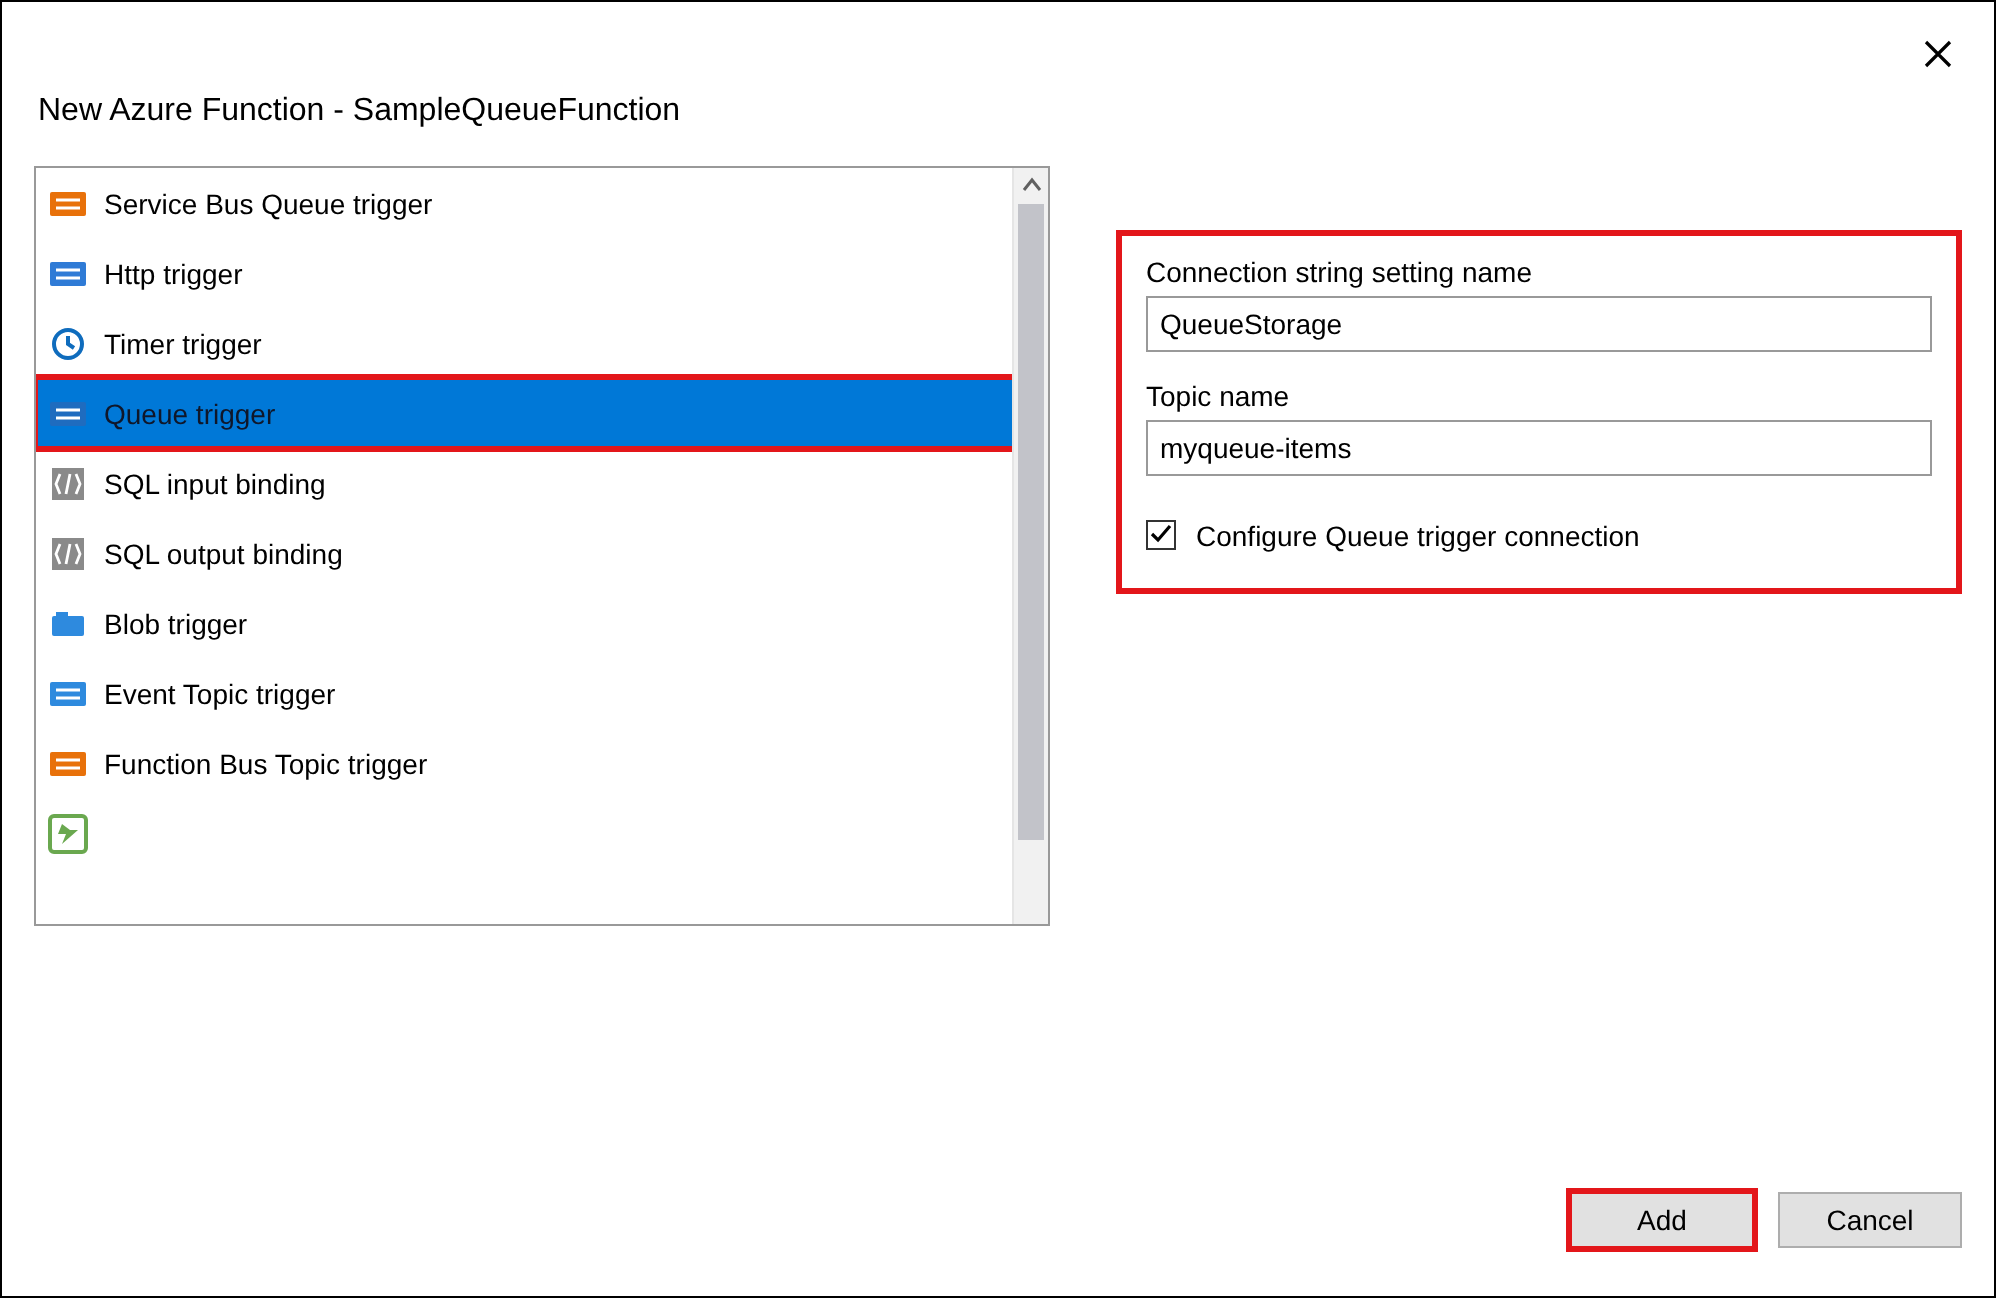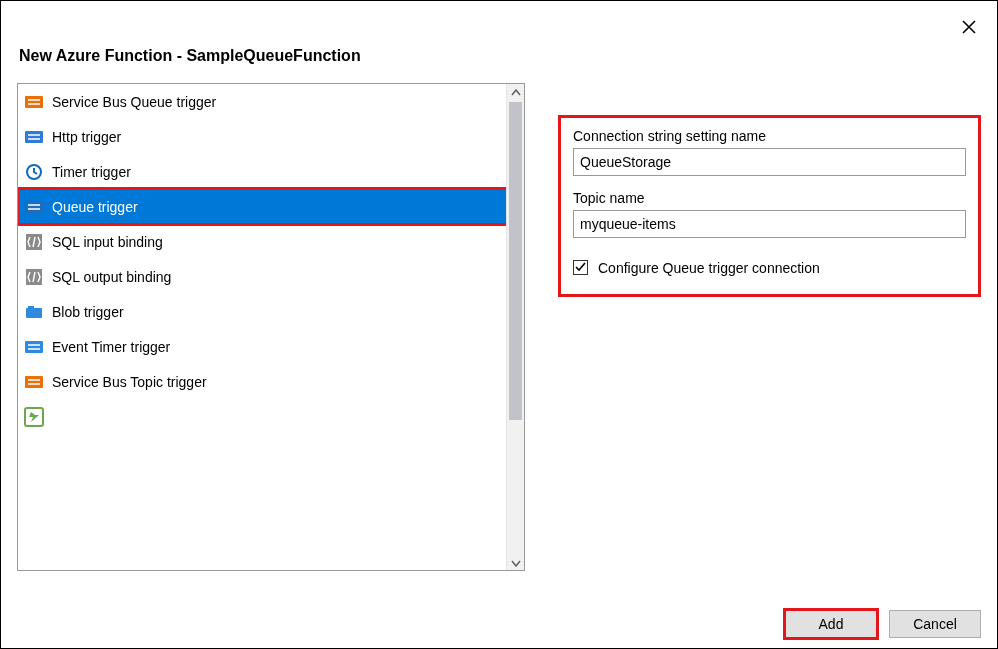--- a/index.html
+++ b/index.html
@@ -1,40 +1,40 @@
 <!DOCTYPE html>
 <html><head>
 <meta charset="utf-8">
 <style>
   * { box-sizing: border-box; }
   html, body { margin:0; padding:0; width:998px; height:649px; font-family:"Segoe UI", Tahoma, sans-serif; font-size:14px; background:#fff; color:#000; }
   .outer { position:relative; width:998px; height:649px; border:1px solid #000; padding:8px; }
   .close-x { position:absolute; top:16px; right:18px; width:20px; height:20px; display:flex; align-items:center; justify-content:center; cursor:default; }
   .close-x svg { width:14px; height:14px; }
-  .title { font-size:16px; font-weight:700; margin:38px 0 18px 10px; }
+  .title { font-size:16px; font-weight:400; margin:38px 0 18px 10px; }
   .cols { display:flex; padding:0 8px; }
   .left { width:508px; }
-  .listbox { border:1px solid #999; height:488px; position:relative; overflow:hidden; }
+  .listbox { border:1px solid #999; height:380px; position:relative; overflow:hidden; }
   .listbox-scroll { position:absolute; top:0; right:0; width:18px; height:100%; background:#f1f1f1; border-left:1px solid #e5e5e5; }
   .sb-arrow { height:18px; display:flex; align-items:center; justify-content:center; }
   .sb-arrow svg { width:10px; height:10px; }
   .sb-track { height:452px; position:relative; }
   .sb-thumb { position:absolute; left:2px; right:2px; top:0; height:318px; background:#c2c3c9; border-radius:0; }
   .row { height:35px; display:flex; align-items:center; padding-left:6px; }
-  .row.selected { background:#0078d7; color:#ffffff; outline:3px solid #e3161a; outline-offset:-1px; }
+  .row.selected { background:#0078d7; color:#0f172a; outline:3px solid #e3161a; outline-offset:-1px; }
   .icon { width:20px; height:20px; margin-right:8px; display:flex; align-items:center; justify-content:center; flex:none; }
   .right { flex:1; margin-left:33px;margin-top:32px; }
   .panel { border:3px solid #e3161a; padding:10px 12px 18px 12px; }
   .field-label { margin-bottom:4px; }
   .field-input { width:100%; border:1px solid #999; height:28px; padding:2px 6px; font-family:inherit; font-size:14px; background:#fff; }
   .field-gap { height:14px; }
   .checkbox-row { display:flex; align-items:flex-start; margin-top:22px; }
   .chk { width:15px; height:15px; border:1px solid #333; display:flex; align-items:center; justify-content:center; margin-right:10px; }
   .chk svg { width:11px; height:11px; }
-  .footer { position:absolute; right:16px; bottom:10px; display:flex; gap:12px; }
+  .footer { position:absolute; right:16px; bottom:24px; display:flex; gap:12px; }
   .btn { min-width:92px; height:28px; border:1px solid #adadad; background:#e1e1e1; display:flex; align-items:center; justify-content:center; }
   .btn.primary { outline:3px solid #e3161a; outline-offset:-1px; }
 </style>
 </head>
 <body>
 
 <div class="outer">
 
   <div class="close-x">
     <svg viewBox="0 0 14 14">
@@ -112,30 +112,30 @@
               </span>
               <span>Blob trigger</span>
             </div>
             <div class="row">
               <span class="icon">
                 <svg width="20" height="20" viewBox="0 0 20 20">
                   <rect x="1" y="4" width="18" height="12" rx="1" fill="#2e8ade"></rect>
                   <path d="M4 8 H16 M4 12 H16" stroke="#fff" stroke-width="1.4"></path>
                 </svg>
               </span>
-              <span>Event Timer trigger</span>
+              <span>Event Topic trigger</span>
             </div>
             <div class="row">
               <span class="icon">
                 <svg width="20" height="20" viewBox="0 0 20 20">
                   <rect x="1" y="4" width="18" height="12" rx="1" fill="#e8710a"></rect>
                   <path d="M4 8 H16 M4 12 H16" stroke="#fff" stroke-width="1.4"></path>
                 </svg>
               </span>
-              <span>Service Bus Topic trigger</span>
+              <span>Function Bus Topic trigger</span>
             </div>
             <div class="row">
               <span class="icon">
                 <svg width="20" height="20" viewBox="0 0 20 20">
                   <rect x="1" y="1" width="18" height="18" rx="2" fill="none" stroke="#6aa84f" stroke-width="2"></rect>
                   <path d="M7 5 L5 10 L9 10 L7 15 L15 8 L11 8 Z" fill="#6aa84f"></path>
                 </svg>
               </span>
             </div>
           </div>

